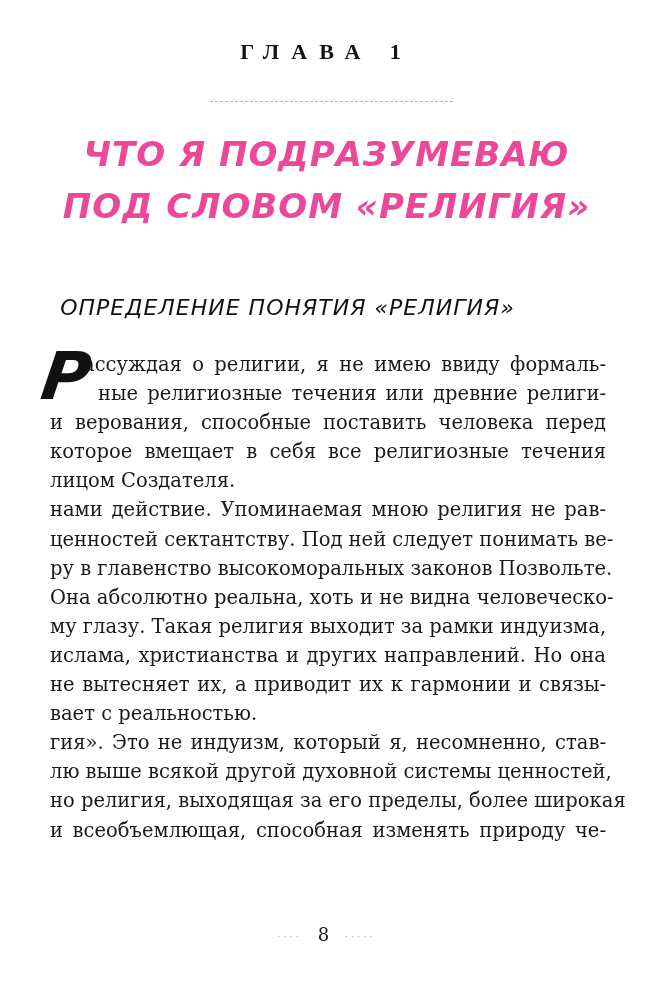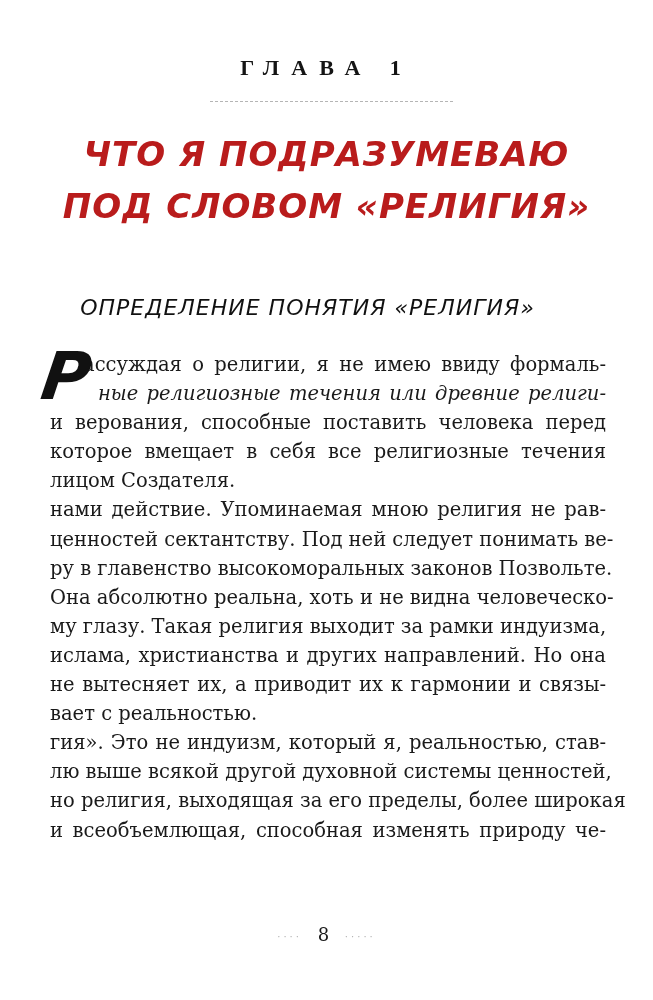--- a/index.html
+++ b/index.html
@@ -10,21 +10,21 @@
     body {
       width: 653px;
       height: 1000px;
       position: relative;
       overflow: hidden;
       color: #1a1a1a;
       font-family: "DejaVu Serif", "Liberation Serif", serif;
     }
     .chapter-label {
       position: absolute;
-      top: 55px;
+      top: 39px;
       left: 0;
       width: 653px;
       text-align: center;
       font-family: "Liberation Serif", serif;
       font-weight: bold;
       font-size: 22px;
       letter-spacing: 12px;
       color: #141414;
     }
     .chapter-rule {
@@ -40,36 +40,35 @@
       top: 128px;
       left: 0;
       width: 653px;
       text-align: center;
       font-family: "DejaVu Sans", sans-serif;
       font-weight: bold;
       font-size: 34px;
       line-height: 52px;
       text-transform: uppercase;
       letter-spacing: 1px;
-      color: #b91c1c;
+      color: #ec4899;
       font-style: italic;
     }
     .section-title {
       position: absolute;
       top: 295px;
       left: 0;
       width: 575px;
       text-align: center;
       font-family: "DejaVu Sans", sans-serif;
       font-size: 22px;
       font-style: italic;
       text-transform: uppercase;
       letter-spacing: 1px;
       color: #111;
-      margin-left: 20px;
     }
     .body-text {
       position: absolute;
       top: 350px;
       left: 50px;
       width: 556px;
       font-family: "DejaVu Serif", serif;
       font-size: 19.5px;
       line-height: 29.1px;
       color: #1a1a1a;
@@ -82,21 +81,20 @@
       height: 29.1px;
     }
     .line.last {
       text-align-last: left;
     }
     .line.indent {
       padding-left: 28px;
     }
     .line.dropcap-indent {
       padding-left: 48px;
-      font-style: italic;
     }
     .dropcap {
       position: absolute;
       left: -8px;
       top: -6px;
       font-family: "DejaVu Sans", sans-serif;
       font-weight: bold;
       font-style: italic;
       font-size: 66px;
       line-height: 66px;
@@ -143,21 +141,21 @@
   <span class="line">которое вмещает в себя все религиозные течения</span>
   <span class="line last">лицом Создателя.</span>
   <span class="line">нами действие. Упоминаемая мною религия не рав-</span>
   <span class="line">ценностей сектантству. Под ней следует понимать ве-</span>
   <span class="line">ру в главенство высокоморальных законов Позвольте.</span>
   <span class="line">Она абсолютно реальна, хоть и не видна человеческо-</span>
   <span class="line">му глазу. Такая религия выходит за рамки индуизма,</span>
   <span class="line">ислама, христианства и других направлений. Но она</span>
   <span class="line">не вытесняет их, а приводит их к гармонии и связы-</span>
   <span class="line last">вает с реальностью.</span>
-  <span class="line">гия». Это не индуизм, который я, реальностью, став-</span>
+  <span class="line">гия». Это не индуизм, который я, несомненно, став-</span>
   <span class="line">лю выше всякой другой духовной системы ценностей,</span>
   <span class="line">но религия, выходящая за его пределы, более широкая</span>
   <span class="line">и всеобъемлющая, способная изменять природу че-</span>
 </div>
 
 <div class="page-footer">
   <span class="footer-dots">····</span>
   <span>8</span>
   <span class="footer-dots">·····</span>
 </div>

